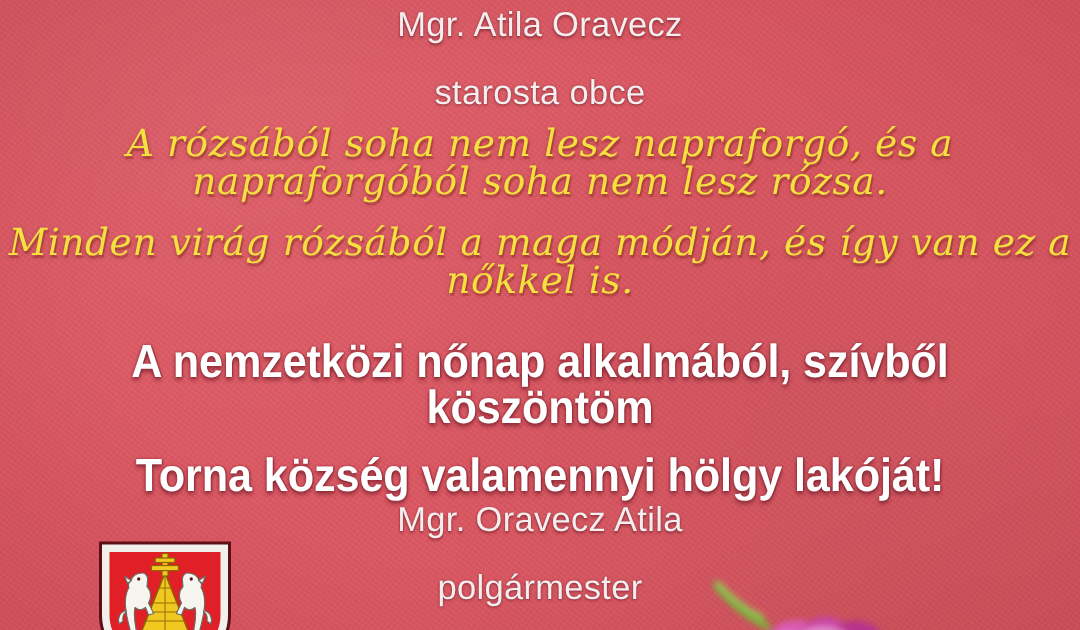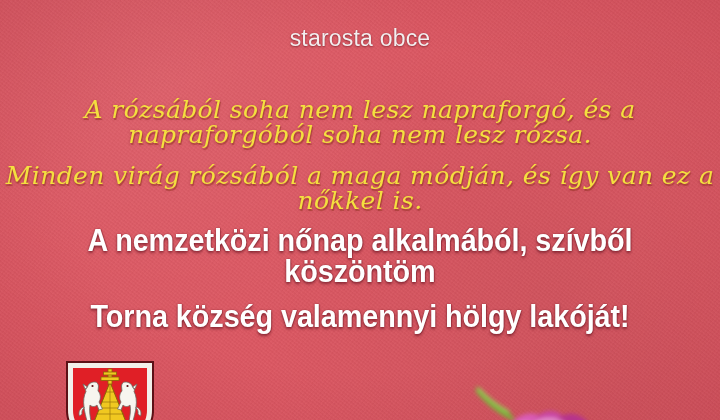--- a/index.html
+++ b/index.html
@@ -53,21 +53,20 @@
   
   .quote {
     color: #f4e03f;
     font-family: "DejaVu Serif", "Liberation Serif", serif;
     font-style: italic;
     font-size: 25px;
     letter-spacing: 0.4px;
     text-shadow:
       1px 2px 0 rgba(150,55,35,0.48),
       0 1px 3px rgba(110,25,30,0.42);
-    margin-top: 14px;
   }
   .quote .ql { display: block; }
   .quote .ql + .ql { margin-top: 16px; }
   .quote .attrib {
     display: block;
     margin-top: 15px;
     font-size: 25px;
   }
 
   
@@ -107,33 +106,38 @@
   }
 </style>
 </head>
 <body>
 
 <div id="poster">
 
   <div id="texture"></div>
 
   <div class="block sig" style="top:5px;">
+    <span class="l1">Mgr. Atila Oravecz</span>
     <span class="l2">starosta obce</span>
   </div>
 
   <div class="block quote" style="top:83px;">
     <span class="ql">A rózsából soha nem lesz napraforgó, és a napraforgóból soha nem lesz rózsa.</span>
     <span class="ql">Minden virág rózsából a maga módján, és így van ez a nőkkel is.</span>
   </div>
 
   <div class="block headline" style="top:225px;">
     <span class="hl">A nemzetközi nőnap alkalmából, szívből köszöntöm</span>
     <span class="hl">Torna község valamennyi hölgy lakóját!</span>
   </div>
 
+  <div class="block sig" style="top:335px;">
+    <span class="l1">Mgr. Oravecz Atila</span>
+    <span class="l2">polgármester</span>
+  </div>
 
   <svg id="crest" viewBox="0 0 90 92" aria-hidden="true">
 
     <path d="M1 1 H89 V50 C89 74 68 85 45 91 C22 85 1 74 1 50 Z" fill="#5c1016"></path>
 
     <path d="M3 3 H87 V50 C87 72.5 67 83.5 45 89 C23 83.5 3 72.5 3 50 Z" fill="#f2f0ea"></path>
 
     <path d="M8 8 H82 V50 C82 69.5 64 79.5 45 84.5 C26 79.5 8 69.5 8 50 Z" fill="#e01f26"></path>
 
     <path d="M45 22 L61 62 H29 Z" fill="#f0c820" stroke="#8a6406" stroke-width="1"></path>

